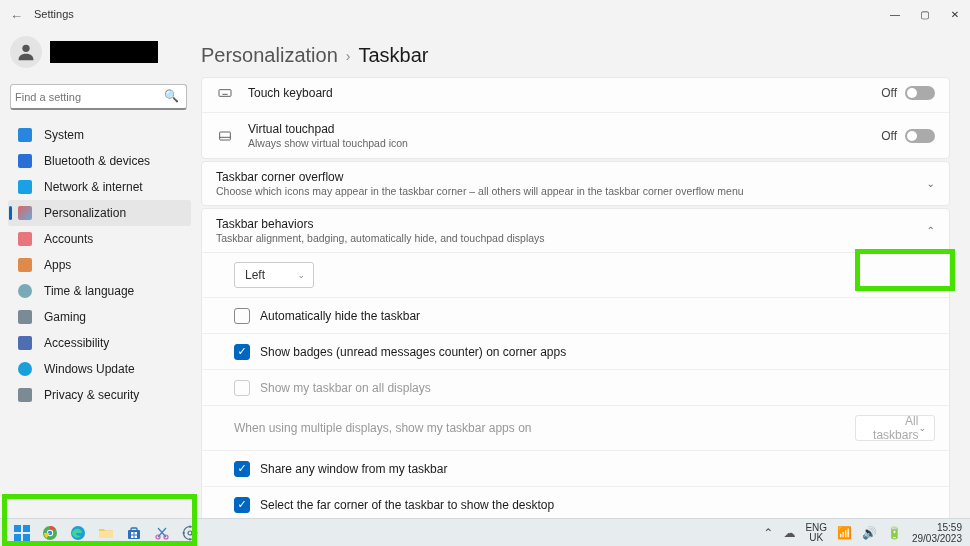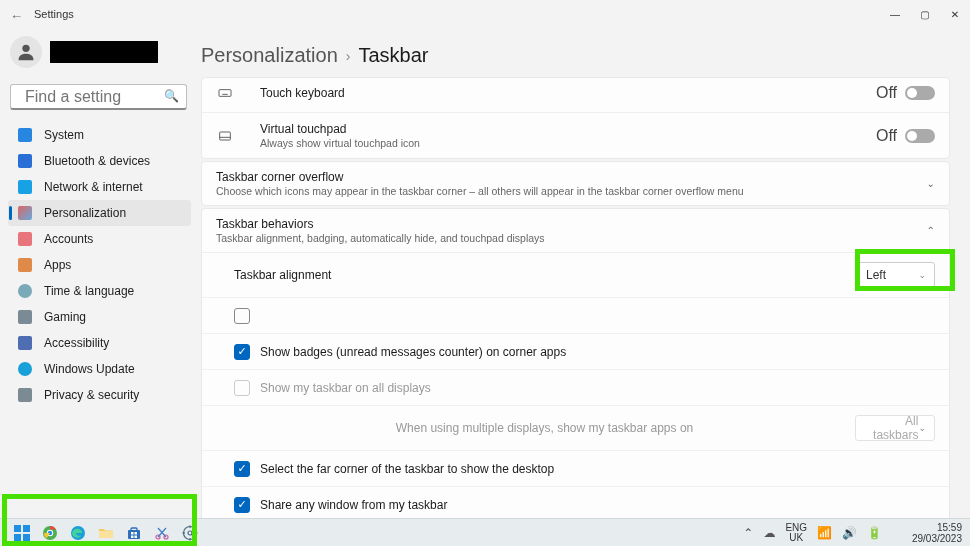--- a/index.html
+++ b/index.html
@@ -21,21 +21,21 @@
   .sidebar { width: 195px; padding: 6px 4px 0 8px; }
   .profile { display: flex; align-items: center; gap: 8px; padding: 2px 2px 8px 2px; }
   .avatar {
     width: 32px; height: 32px; border-radius: 50%; background: #e4e4e4;
     display: flex; align-items: center; justify-content: center;
   }
   .avatar svg { width: 22px; height: 22px; fill: #555; }
   .profile-name { background: #000; width: 108px; height: 22px; }
   .search-wrap { position: relative; margin: 8px 4px 12px 2px; }
   .search {
-    width: 100%; height: 26px; padding: 0 26px 0 14px; font-size: 16px;
+    width: 100%; height: 26px; padding: 0 26px 0 4px; font-size: 11px;
     border: 1px solid #bfbfbf; border-radius: 3px; background: #fff; color: #555;
     border-bottom: 2px solid #8a8a8a;
   }
   .search-icon { position: absolute; right: 8px; top: 5px; font-size: 12px; color: #555; }
   .nav { display: flex; flex-direction: column; gap: 0; }
   .nav-item {
     height: 26px; display: flex; align-items: center; gap: 12px;
     padding: 0 4px 0 10px; border-radius: 3px; font-size: 12px; color: #222;
     position: relative; cursor: default;
   }
@@ -54,25 +54,25 @@
   .bc-current { font-weight: 400; }
   .panel {
     background: #fdfdfd; border: 1px solid #e8e8e8; border-radius: 4px; margin-bottom: 2px;
   }
   .row {
     display: flex; align-items: center; padding: 9px 14px; min-height: 46px;
   }
   .row + .row { border-top: 1px solid #eee; }
   .row-ico { width: 18px; margin-right: 14px; color: #575757; display:flex; align-items:center; justify-content:center; }
   .row-ico svg { width: 16px; height: 16px; stroke: #575757; fill: none; stroke-width: 1.4; }
-  .row-text { flex: 1; margin-left: 12px; }
+  .row-text { flex: 1; }
   .row-title { font-size: 12px; color: #222; }
   .row-sub { font-size: 10.5px; color: #666; margin-top: 1px; }
   .row-ctrl { display: flex; align-items: center; gap: 8px; }
-  .offlbl { font-size: 16px; color: #444; }
+  .offlbl { font-size: 12px; color: #444; }
   
   .toggle { width: 30px; height: 14px; border-radius: 7px; background: #aaa; position: relative; }
   .toggle::after { content:""; position:absolute; width:10px; height:10px; border-radius:50%; background:#fff; top:2px; left:2px; }
   
   .expander { background:#fdfdfd; border:1px solid #e8e8e8; border-radius:4px; margin-bottom:2px; }
   .ex-header { display:flex; align-items:center; padding:8px 14px; cursor:default; }
   .ex-title { font-size:12px; }
   .ex-sub { font-size:10.5px; color:#666; margin-top:1px; }
   .ex-chevron { color:#666; font-size:10px; }
   .ex-body { border-top:1px solid #eee; }
@@ -82,21 +82,21 @@
   }
   .opt-row:first-child { border-top: none; }
   .chk {
     width:16px; height:16px; border-radius:3px; border:1px solid #888; margin-right:10px;
     display:flex; align-items:center; justify-content:center; flex:none;
   }
   .chk.on { background:#0067c0; border-color:#0067c0; }
   .chk.on::after { content:"✓"; color:#fff; font-size:11px; line-height:1; }
   .chk.disabled { border-color:#ccc; }
   .opt-label { font-size:12px; }
-  .opt-label.muted { color:#999;text-align:center; }
+  .opt-label.muted { color:#999; }
   .dd {
     width: 80px; height: 26px; border: 1px solid #ccc; border-radius:3px;
     background:#fff; display:flex; align-items:center; justify-content:space-between;
     padding:0 8px 0 10px; font-size:12px; color:#333;
   }
   .dd.muted { color:#aaa; border-color:#e3e3e3;text-align:right; }
   .dd .chev { font-size:9px; color:#888; }
   
   .align-hi {
     position: absolute; border:5px solid #47e000; pointer-events:none;
@@ -104,21 +104,21 @@
   
   .taskbar {
     position:absolute; left:0; right:0; bottom:0; height:28px;
     background:#e7ecef; border-top:1px solid #d4d8db;
     display:flex; align-items:center; justify-content:space-between; padding:0 8px;
   }
   .tb-left { display:flex; align-items:center; gap:8px; padding-left:4px; }
   .tb-icon { width:20px; height:20px; border-radius:3px; display:flex; align-items:center; justify-content:center; }
   .tb-right { display:flex; align-items:center; gap:10px; font-size:10px; color:#333; }
   .tray-ico { font-size:12px; color:#555; }
-  .clock { text-align:right; line-height:11px; font-size:10px;margin-left:20px; }
+  .clock { text-align:right; line-height:11px; font-size:10px; }
   .tb-hi {
     position:absolute; left:2px; bottom:0; width:195px; height:52px;
     border:5px solid #47e000; pointer-events:none;
   }
 </style>
 </head>
 <body>
 
 <div class="titlebar">
   <span class="back">←</span>
@@ -251,53 +251,53 @@
     <div class="expander" style="position:relative">
       <div class="ex-header">
         <div style="flex:1">
           <div class="ex-title">Taskbar behaviors</div>
           <div class="ex-sub">Taskbar alignment, badging, automatically hide, and touchpad displays</div>
         </div>
         <span class="ex-chevron">⌃</span>
       </div>
       <div class="ex-body">
         <div class="opt-row" style="position:relative">
-          <span class="opt-label" style="flex:1">Taskbar alignment</span>
           <div class="dd">
             <span>Left</span>
             <span class="chev">⌄</span>
           </div>
 
           <div class="align-hi" style="right:-6px; top:-4px; width:100px; height:42px"></div>
         </div>
         <div class="opt-row">
           <span class="chk"></span>
+          <span class="opt-label">Automatically hide the taskbar</span>
         </div>
         <div class="opt-row">
           <span class="chk on"></span>
           <span class="opt-label">Show badges (unread messages counter) on corner apps</span>
         </div>
         <div class="opt-row">
           <span class="chk disabled"></span>
           <span class="opt-label muted">Show my taskbar on all displays</span>
         </div>
         <div class="opt-row">
           <span class="opt-label muted" style="flex:1">When using multiple displays, show my taskbar apps on</span>
           <div class="dd muted">
             <span>All taskbars</span>
             <span class="chev">⌄</span>
           </div>
         </div>
         <div class="opt-row">
           <span class="chk on"></span>
+          <span class="opt-label">Share any window from my taskbar</span>
+        </div>
+        <div class="opt-row">
+          <span class="chk on"></span>
           <span class="opt-label">Select the far corner of the taskbar to show the desktop</span>
-        </div>
-        <div class="opt-row">
-          <span class="chk on"></span>
-          <span class="opt-label">Share any window from my taskbar</span>
         </div>
       </div>
     </div>
 
   </div>
 </div>
 
 <div class="taskbar">
   <div class="tb-left">
     <span class="tb-icon">

